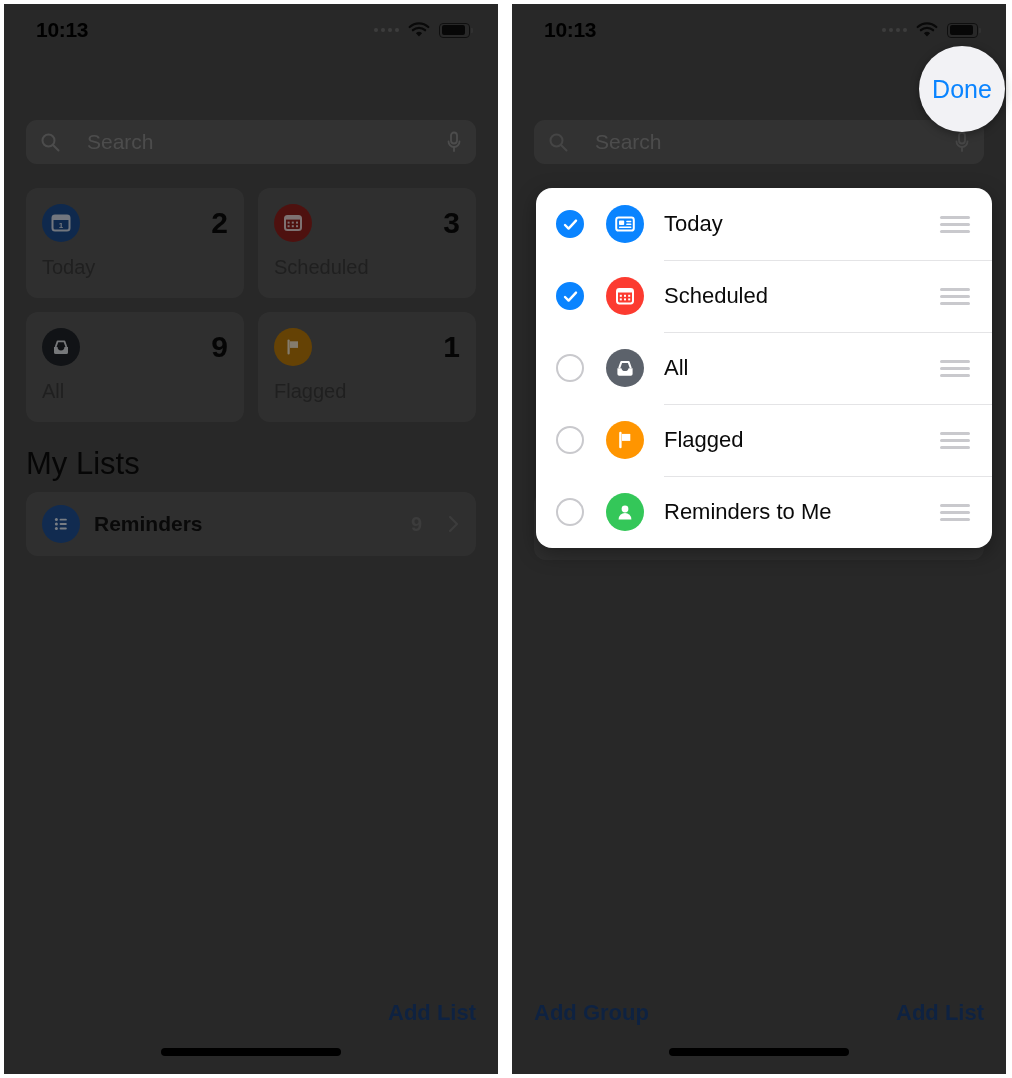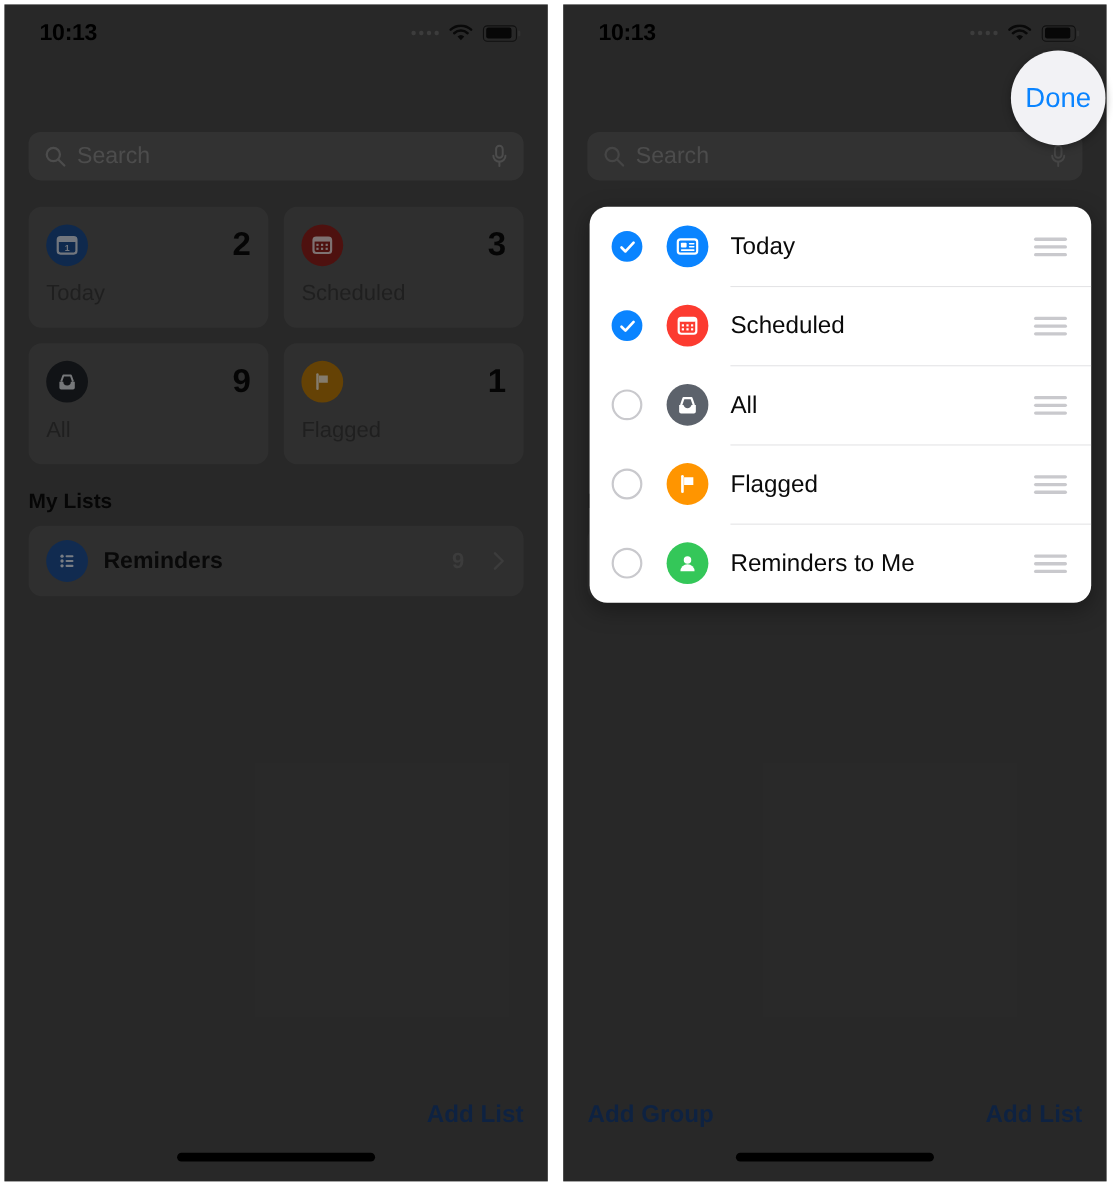--- a/index.html
+++ b/index.html
@@ -92,20 +92,21 @@
   .searchbar {
     margin: 8px 22px 0 22px;
     height: 44px;
     background: rgba(255,255,255,0.10);
     border-radius: 11px;
     display: flex;
     align-items: center;
     padding: 0 14px;
     position: relative;
     z-index: 5;
+    gap: 17px;
   }
   .searchbar .s-ico { flex: 0 0 auto; display: flex; }
   .searchbar .s-text {
     margin-left: 10px;
     font-size: 21px;
     color: #8b8b8b;
   }
   .searchbar .mic {
     margin-left: auto;
     display: flex;
@@ -144,22 +145,22 @@
   .badge {
     width: 38px; height: 38px;
     border-radius: 50%;
     display: flex; align-items: center; justify-content: center;
   }
   .badge svg { display: block; }
 
   
   .section-title {
     margin: 24px 0 10px 22px;
-    font-size: 19px;
-    font-weight: bold;
+    font-size: 31px;
+    font-weight: normal;
     color: #0c0c0c;
     position: relative;
     z-index: 5;
   }
   .list-card {
     margin: 0 22px;
     background: rgba(255,255,255,0.07);
     border-radius: 12px;
     position: relative;
     z-index: 5;

